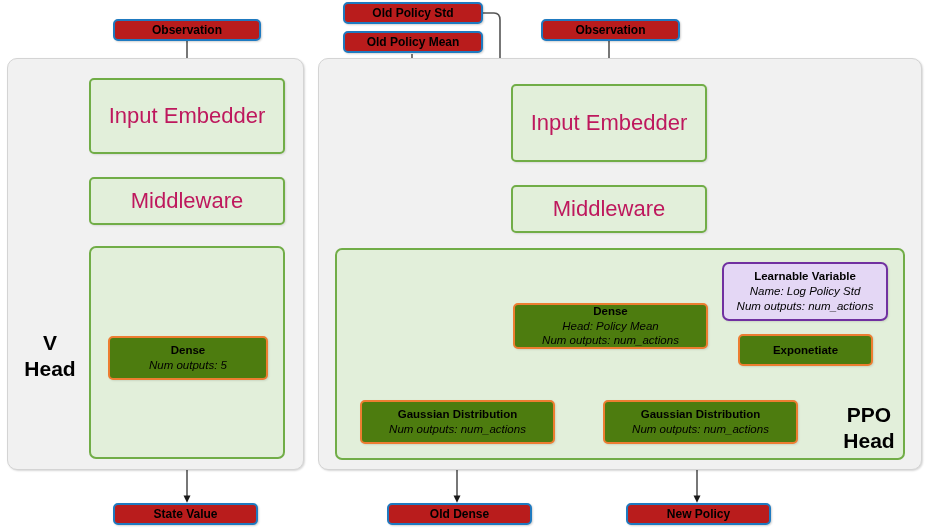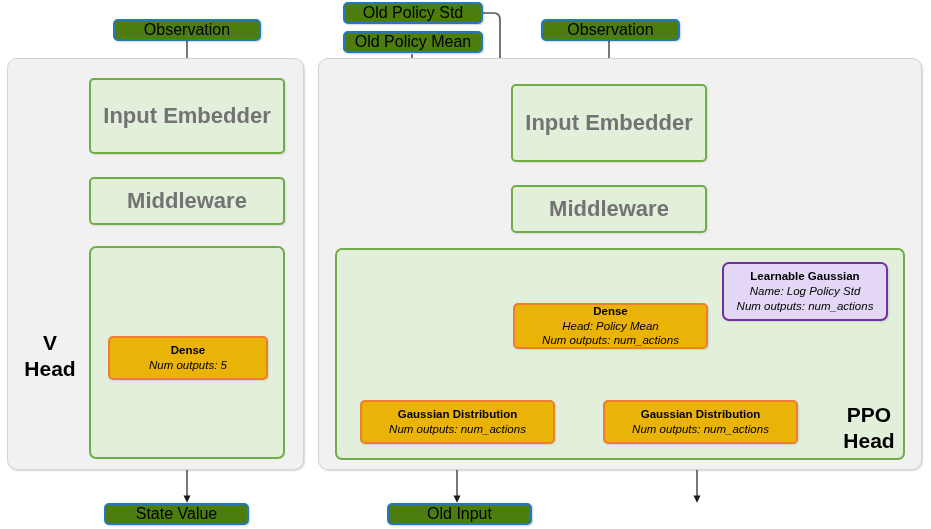--- a/index.html
+++ b/index.html
@@ -33,28 +33,28 @@
   }
 
   
   .box-green {
     background: #e2efda;
     border: 2px solid #71ad47;
     border-radius: 5px;
     display: flex;
     align-items: center;
     justify-content: center;
-    color: #737373;
-    font-weight: bold;
+    color: #be185d;
+    font-weight: normal;
     box-shadow: 1px 1px 2px rgba(0,0,0,0.10);
   }
 
   
   .box-orange {
-    background: #eab308;
+    background: #4d7c0f;
     border: 2px solid #ed7d31;
     border-radius: 5px;
     display: flex;
     flex-direction: column;
     align-items: center;
     justify-content: center;
     color: #000000;
     box-shadow: 1px 1px 2px rgba(0,0,0,0.10);
   }
 
@@ -66,29 +66,29 @@
     display: flex;
     flex-direction: column;
     align-items: center;
     justify-content: center;
     color: #000000;
     box-shadow: 1px 1px 2px rgba(0,0,0,0.10);
   }
 
   
   .box-blue {
-    background: #4d7c0f;
+    background: #b91c1c;
     border: 2px solid #1f7ac0;
     border-radius: 5px;
     display: flex;
     align-items: center;
     justify-content: center;
     color: #000000;
-    font-weight: normal;
-    font-size: 16px;
+    font-weight: bold;
+    font-size: 12px;
     box-shadow: 1px 1px 2px rgba(0,0,0,0.18);
   }
 
   .title-line { font-weight: bold; font-size: 11.5px; line-height: 1.28; }
   .sub-line   { font-weight: normal; font-size: 11.5px; line-height: 1.28; font-style: italic; }
 
   .head-label {
     position: absolute;
     color: #000000;
     font-weight: bold;
@@ -197,38 +197,44 @@
     <div>Head</div>
   </div>
 
   <div class="abs box-orange" style="left:513px; top:303px; width:195px; height:46px;">
     <span class="title-line">Dense</span>
     <span class="sub-line">Head: Policy Mean</span>
     <span class="sub-line">Num outputs: num_actions</span>
   </div>
 
   <div class="abs box-purple" style="left:722px; top:262px; width:166px; height:59px;">
-    <span class="title-line">Learnable Gaussian</span>
+    <span class="title-line">Learnable Variable</span>
     <span class="sub-line">Name: Log Policy Std</span>
     <span class="sub-line">Num outputs: num_actions</span>
   </div>
 
+  <div class="abs box-orange" style="left:738px; top:334px; width:135px; height:32px;">
+    <span class="title-line">Exponetiate</span>
+  </div>
 
   <div class="abs box-orange" style="left:360px; top:400px; width:195px; height:44px;">
     <span class="title-line">Gaussian Distribution</span>
     <span class="sub-line">Num outputs: num_actions</span>
   </div>
 
   <div class="abs box-orange" style="left:603px; top:400px; width:195px; height:44px;">
     <span class="title-line">Gaussian Distribution</span>
     <span class="sub-line">Num outputs: num_actions</span>
   </div>
 
-  <div class="abs box-blue" style="left:104px; top:503px; width:145px; height:22px;justify-content:center;">
+  <div class="abs box-blue" style="left:113px; top:503px; width:145px; height:22px;justify-content:center;">
     <span>State Value</span>
   </div>
 
   <div class="abs box-blue" style="left:387px; top:503px; width:145px; height:22px;">
-    <span>Old Input</span>
-  </div>
-
+    <span>Old Dense</span>
+  </div>
+
+  <div class="abs box-blue" style="left:626px; top:503px; width:145px; height:22px;">
+    <span>New Policy</span>
+  </div>
 
 </div>
 
 </body></html>

